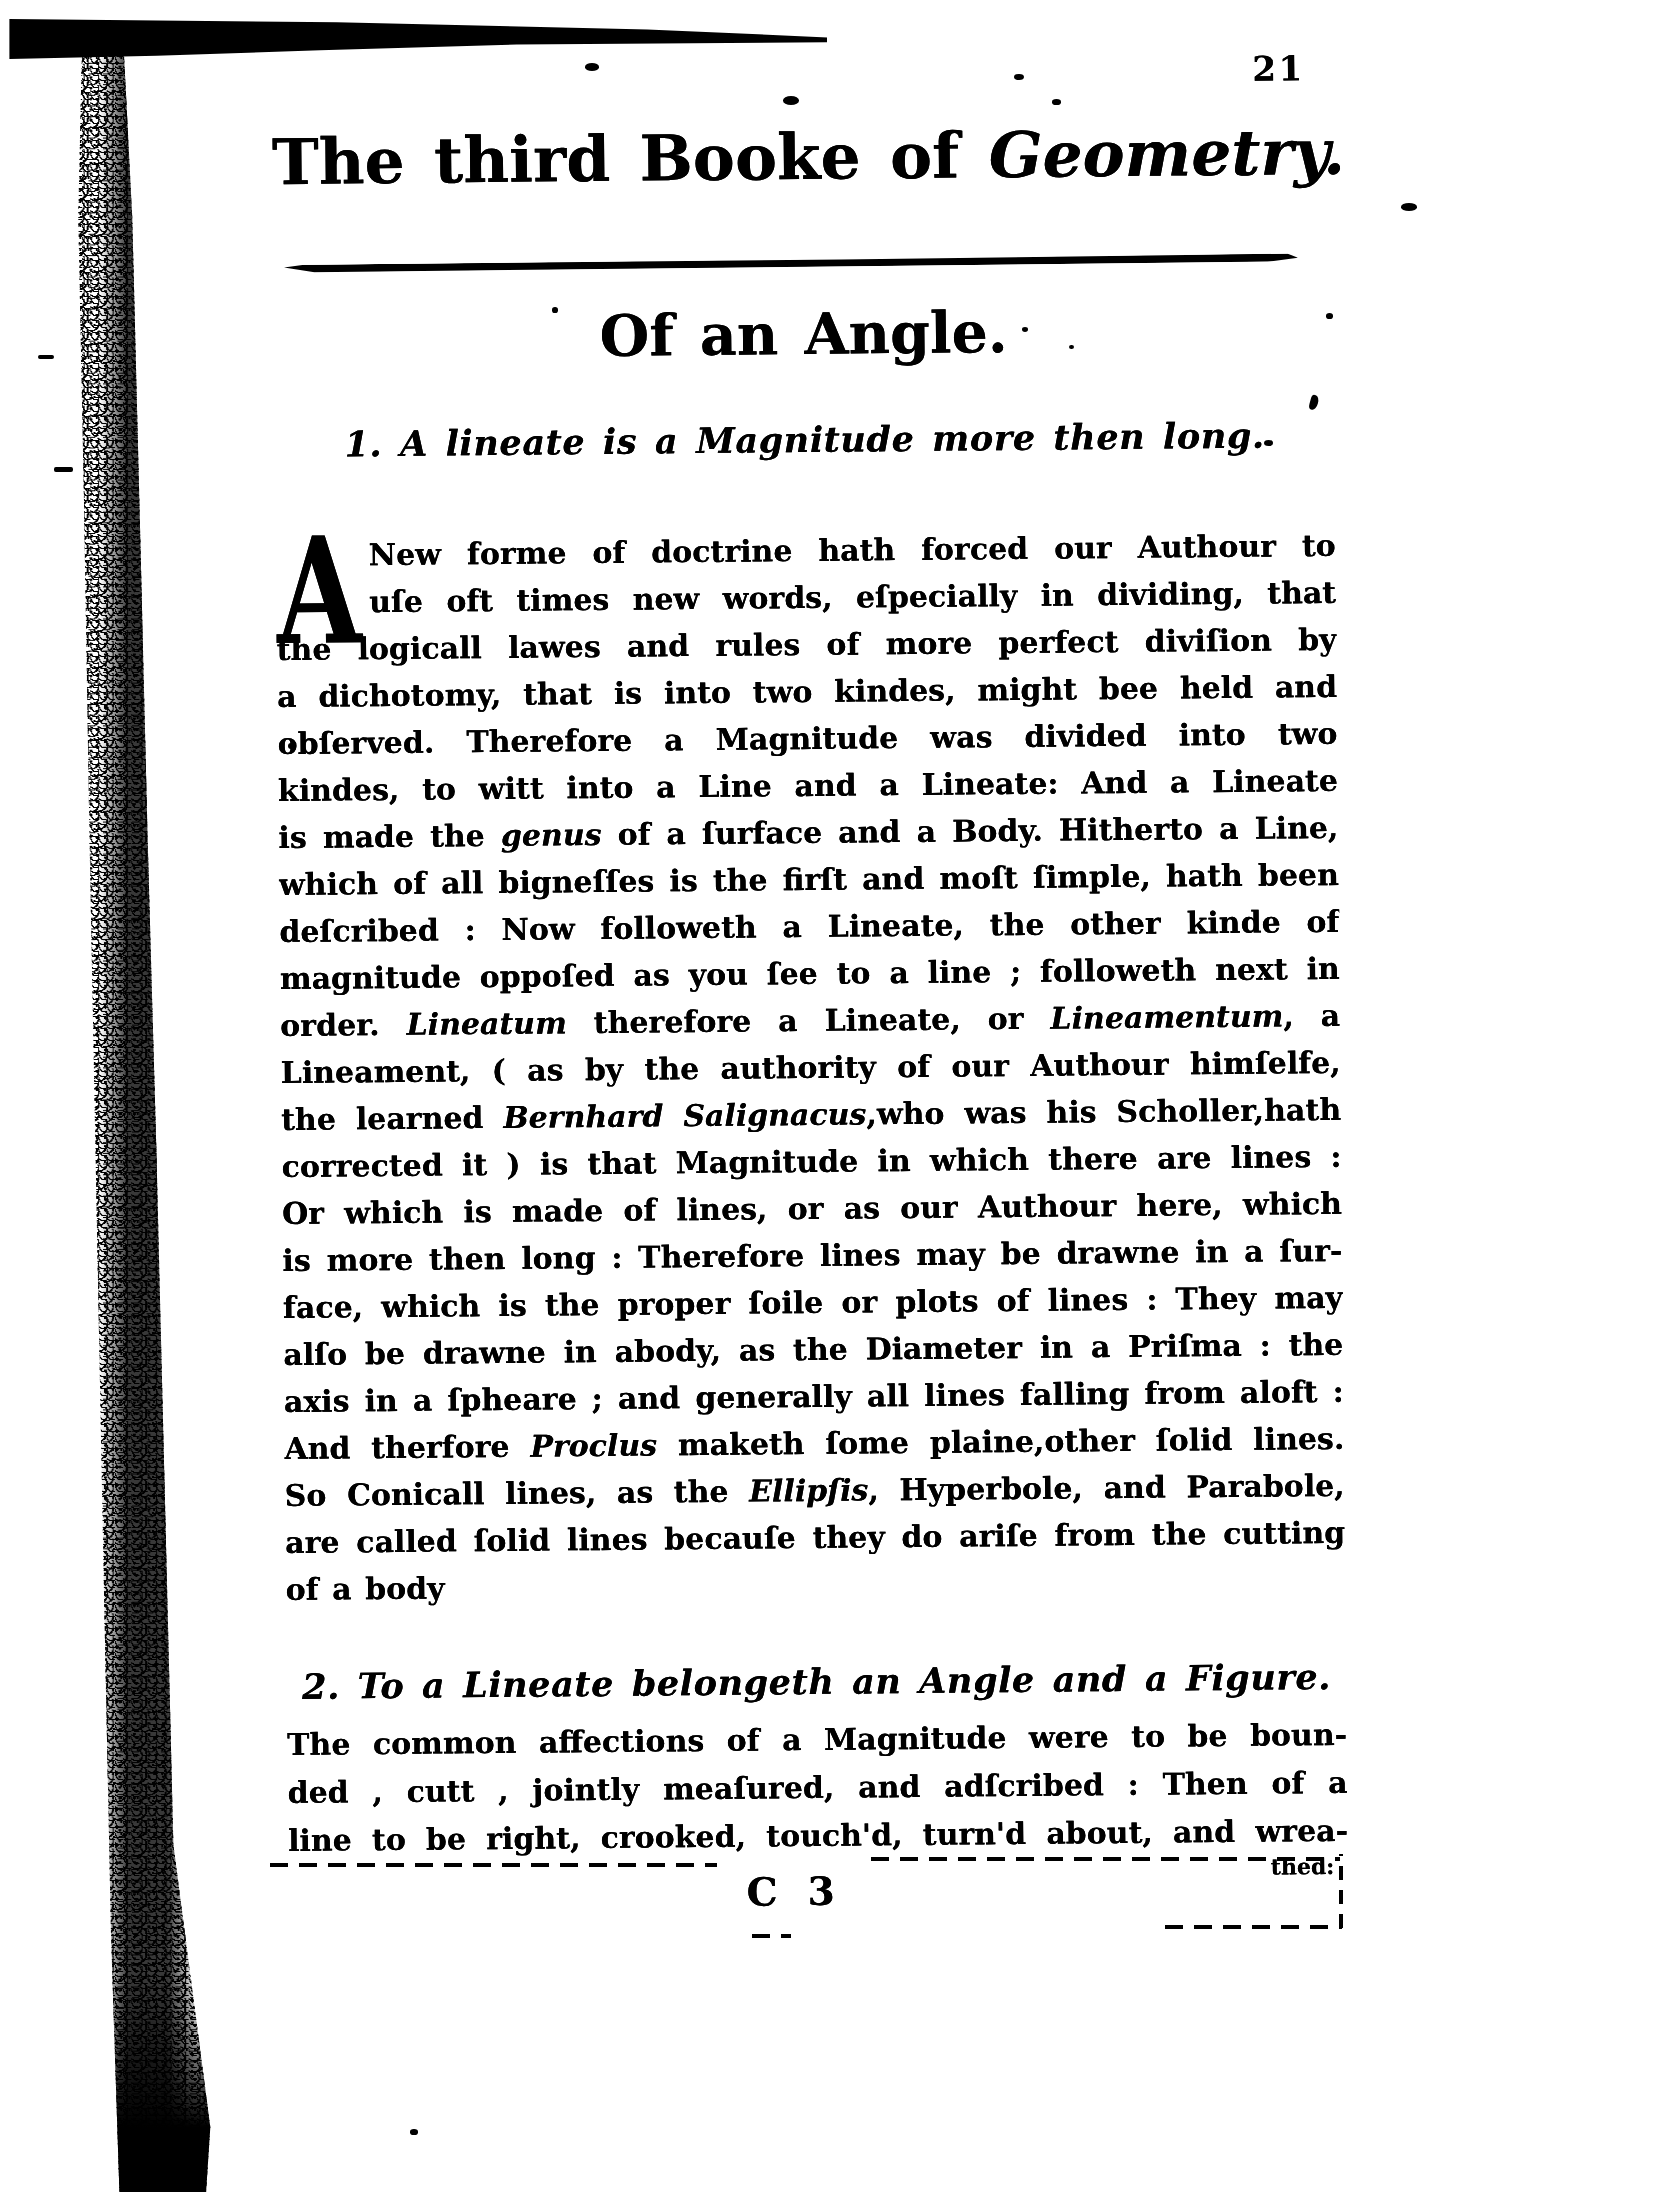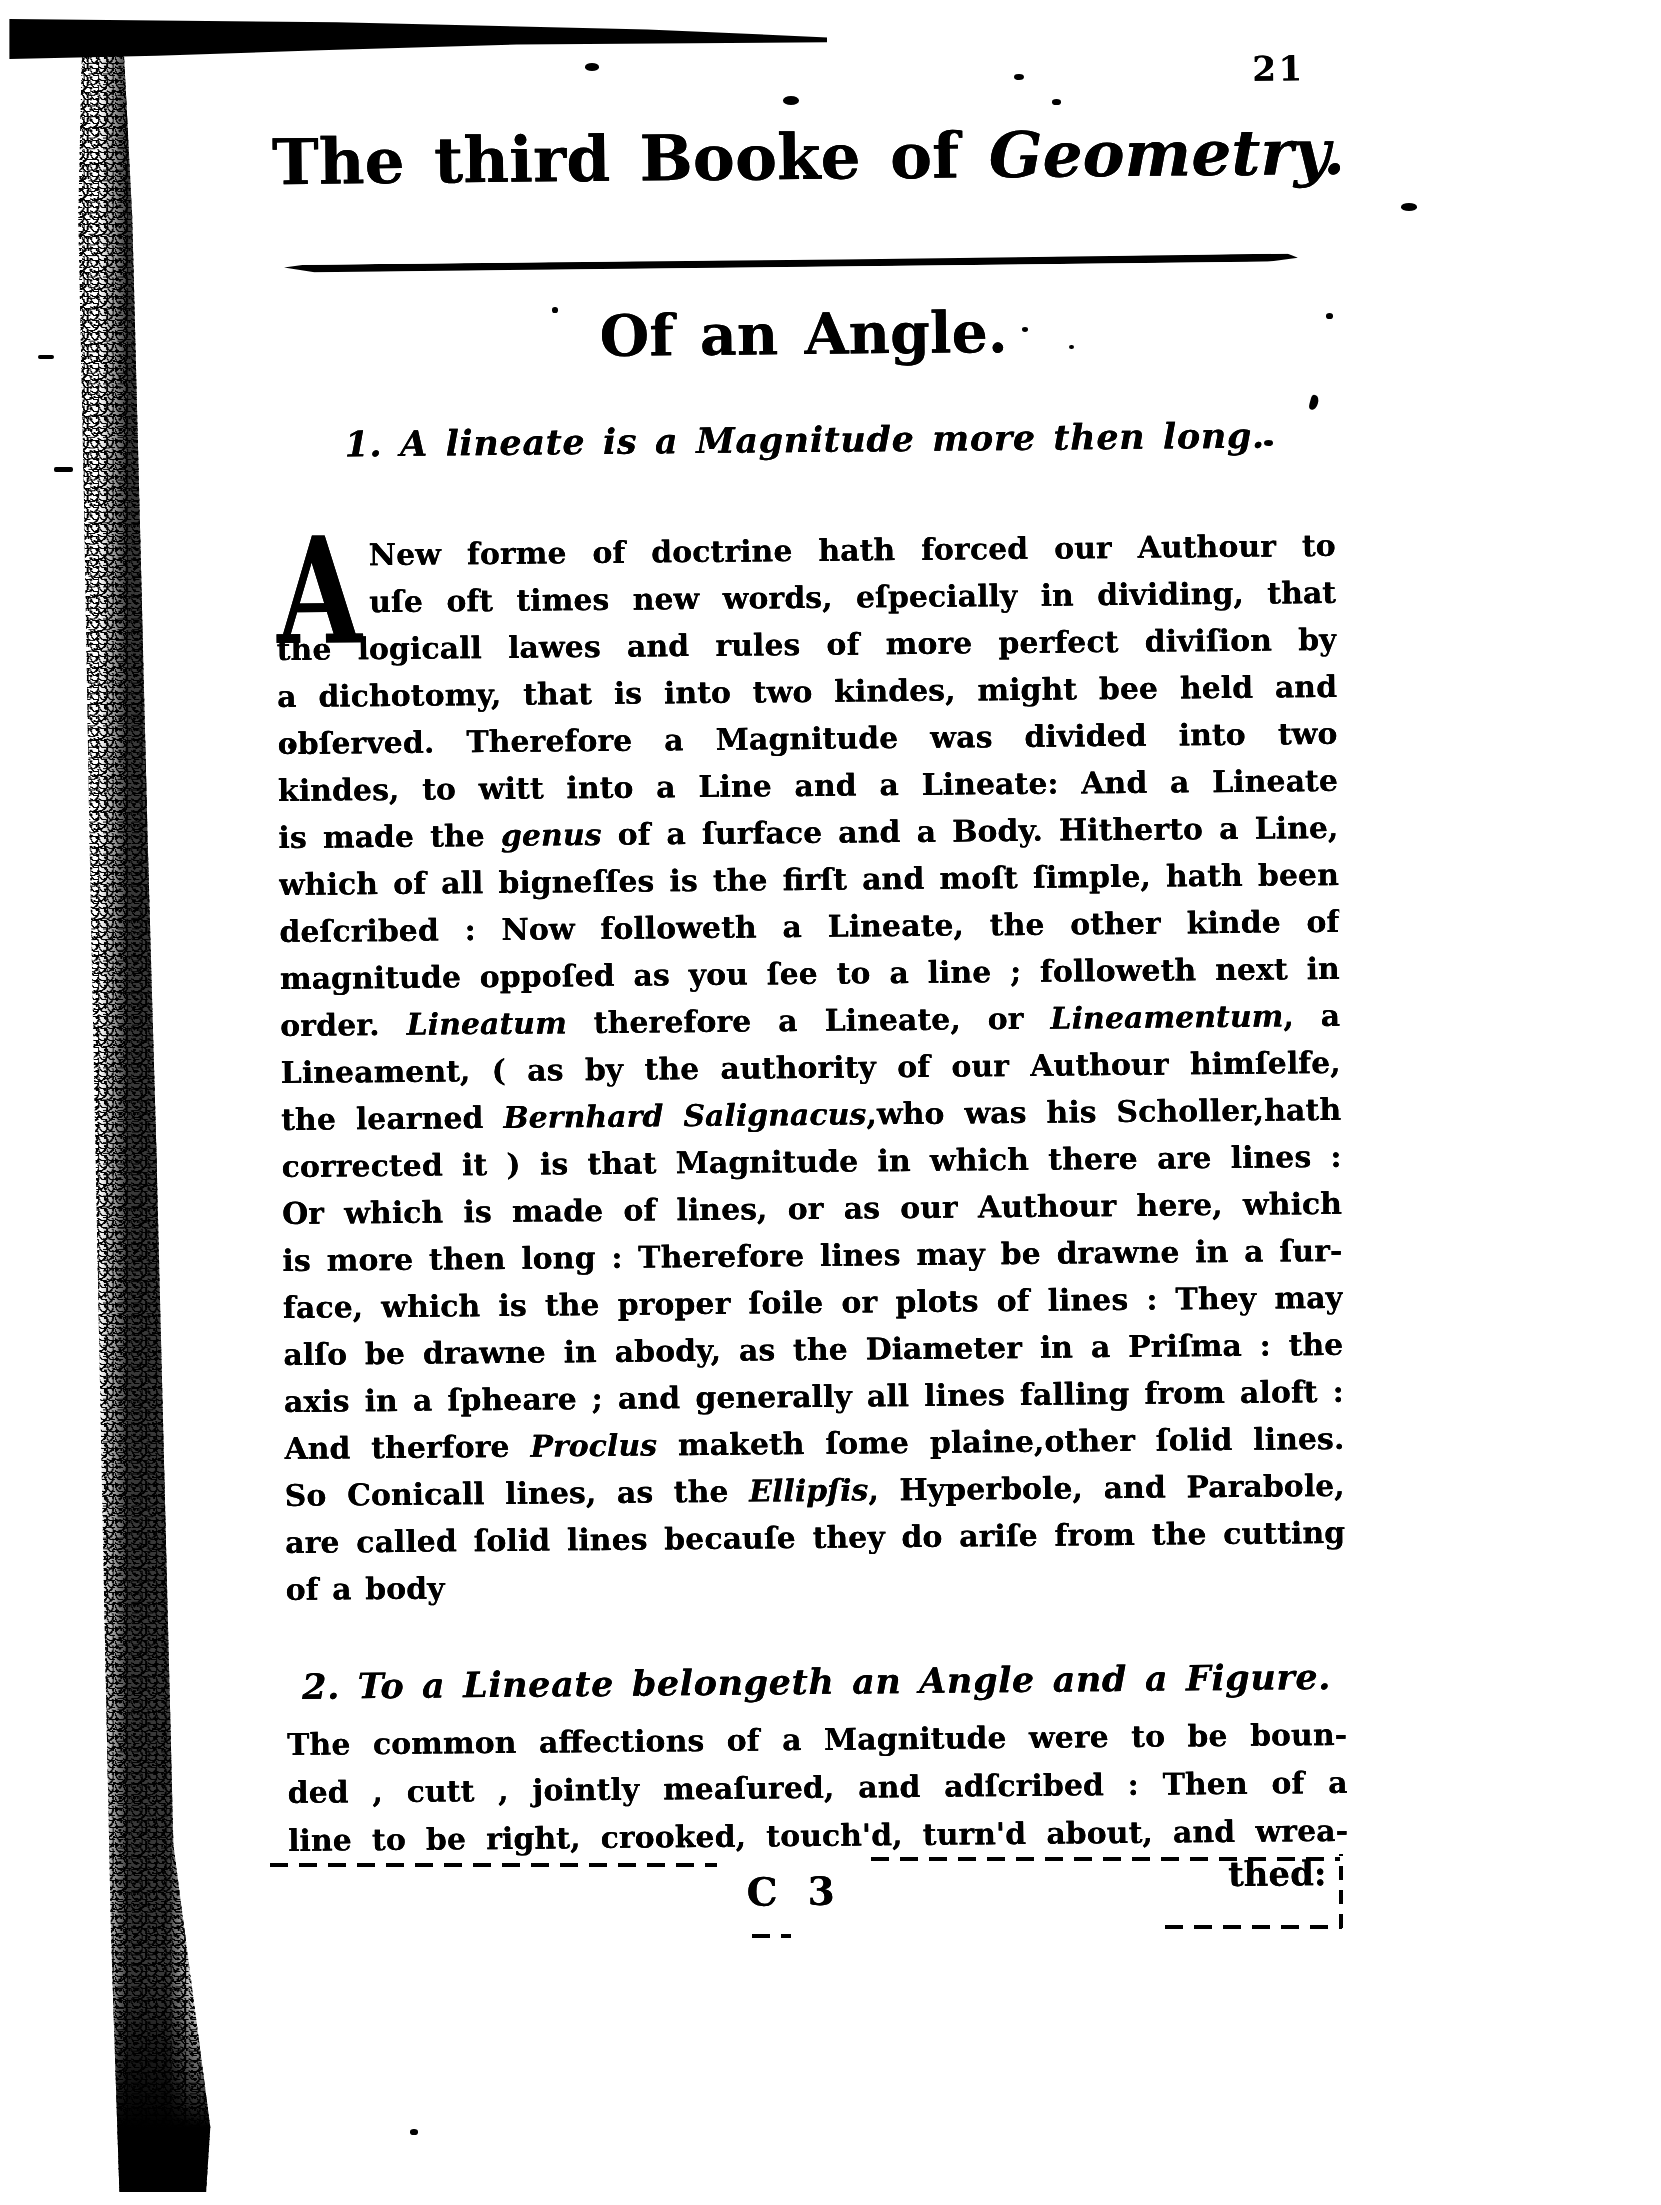--- a/index.html
+++ b/index.html
@@ -54,21 +54,21 @@
   .para2 { margin-top:14px; }
   .tline { font-size:30px; line-height:47px; text-align:justify; text-align-last:justify;
     word-spacing:3.1px; overflow:hidden; }
   .para2 .tline { line-height:48px; }
   .tline.last { text-align-last:left; }
   .tline.ind { margin-left:93px; }
   .dropcap { position:absolute; left:1.3px; top:10px; font-size:147px; line-height:99px;
     transform:scaleX(.74); transform-origin:left top; }
   .bottomrow { position:relative; margin-top:1.3px; height:82px; }
   .signature { position:absolute; left:458px; top:6.3px; font-size:39px; word-spacing:16.4px; }
-  .catchword { position:absolute; right:22px; top:-3.8px; font-size:34px; }
+  .catchword { position:absolute; right:14px; top:-3.8px; font-size:22px; }
 </style>
 </head>
 <body>
 
 <div class="page">
 
   <div class="art topbar"></div>
   <div class="art bindband"></div>
   <div class="art rblob1"></div>
   <div class="art rstreak1"></div>

